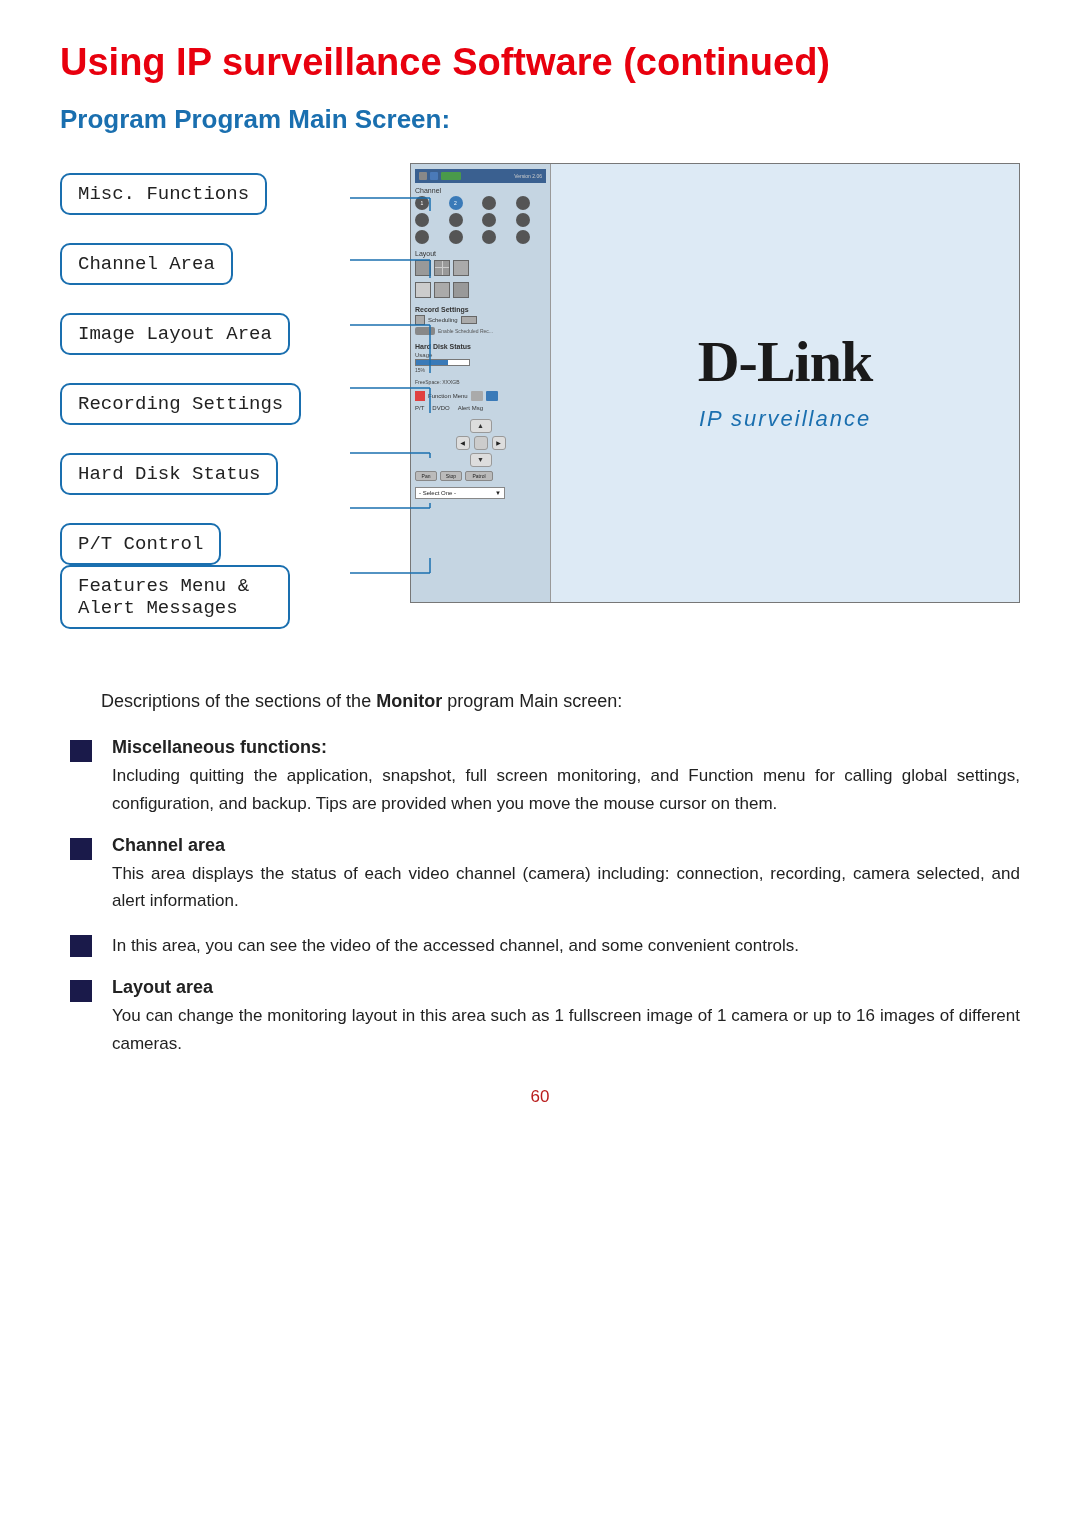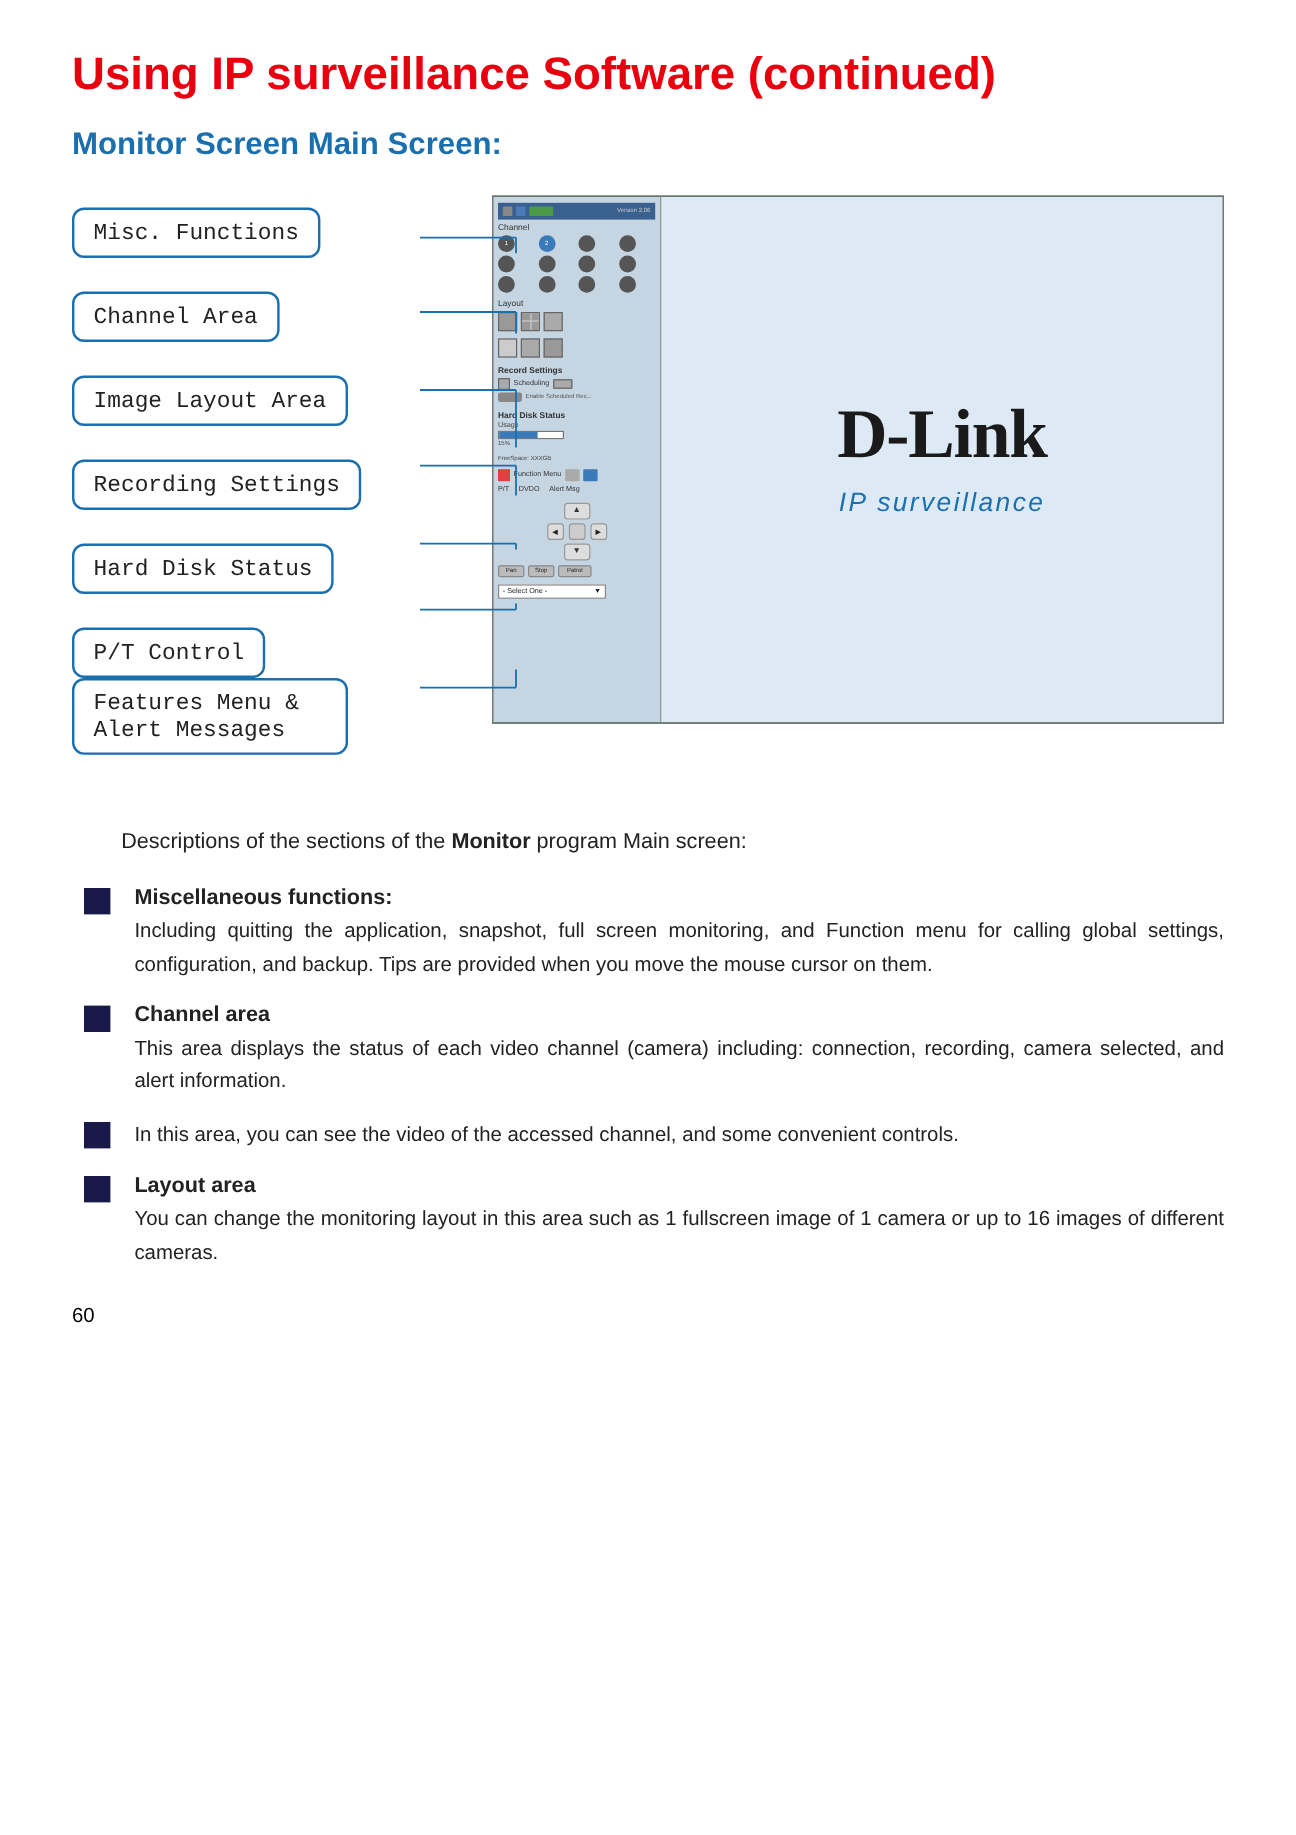--- a/index.html
+++ b/index.html
@@ -64,24 +64,24 @@
       margin-bottom: 4px;
     }
 
     .bullet-body {
       font-size: 17px;
       line-height: 1.6;
       text-align: justify;
     }
 
     .page-number {
-      text-align: left;
+      text-align: center;
       font-size: 17px;
       margin-top: 30px;
-      color: #000000;
+      color: #b91c1c;
     }
 
     
     .diagram-wrapper {
       position: relative;
       width: 100%;
       margin-bottom: 30px;
     }
 
     .diagram-flex {
@@ -111,21 +111,21 @@
       font-size: 19px;
       color: #222;
       background: #fff;
       display: inline-block;
     }
   </style>
 </head>
 <body>
 
 <h1 class="page-title">Using IP surveillance Software (continued)</h1>
-<h2 class="section-title">Monitor Screen Main Screen:</h2>
+<h2 class="section-title">Program Program Main Screen:</h2>
 
 <div class="diagram-wrapper">
   <div class="diagram-flex">
 
     <div class="labels-col" style="width:290px; padding-top:10px;">
 
       <div class="label-item" style="margin-bottom:28px;">
         <div class="label-box-item">Misc. Functions</div>
       </div>
 
@@ -174,21 +174,21 @@
         <line x1="0" y1="290" x2="80" y2="290" stroke="#1a6faf" stroke-width="1.5"></line>
         <line x1="80" y1="290" x2="80" y2="295" stroke="#1a6faf" stroke-width="1.5"></line>
 
         <line x1="0" y1="345" x2="80" y2="345" stroke="#1a6faf" stroke-width="1.5"></line>
         <line x1="80" y1="345" x2="80" y2="340" stroke="#1a6faf" stroke-width="1.5"></line>
 
         <line x1="0" y1="410" x2="80" y2="410" stroke="#1a6faf" stroke-width="1.5"></line>
         <line x1="80" y1="410" x2="80" y2="395" stroke="#1a6faf" stroke-width="1.5"></line>
       </svg>
 
-      <div style="position:absolute; left:60px; top:0; right:0; height:440px; background:#14532d; border:1px solid #777; overflow:hidden; display:flex;">
+      <div style="position:absolute; left:60px; top:0; right:0; height:440px; background:#ec4899; border:1px solid #777; overflow:hidden; display:flex;">
 
         <div style="width:140px; background:#c5d5e2; border-right:1px solid #999; display:flex; flex-direction:column; padding:5px 4px;">
 
           <div style="background:#3a6090; height:14px; margin-bottom:4px; display:flex; align-items:center; padding:0 4px;">
             <div style="display:flex; gap:3px;">
               <div style="width:8px;height:8px;background:#888;border-radius:1px;"></div>
               <div style="width:8px;height:8px;background:#4a7ab8;border-radius:1px;"></div>
               <div style="width:20px;height:8px;background:#4a9a4a;border-radius:1px;"></div>
             </div>
             <div style="flex:1; text-align:right; font-size:5px; color:#ccc;">Version 2.06</div>

